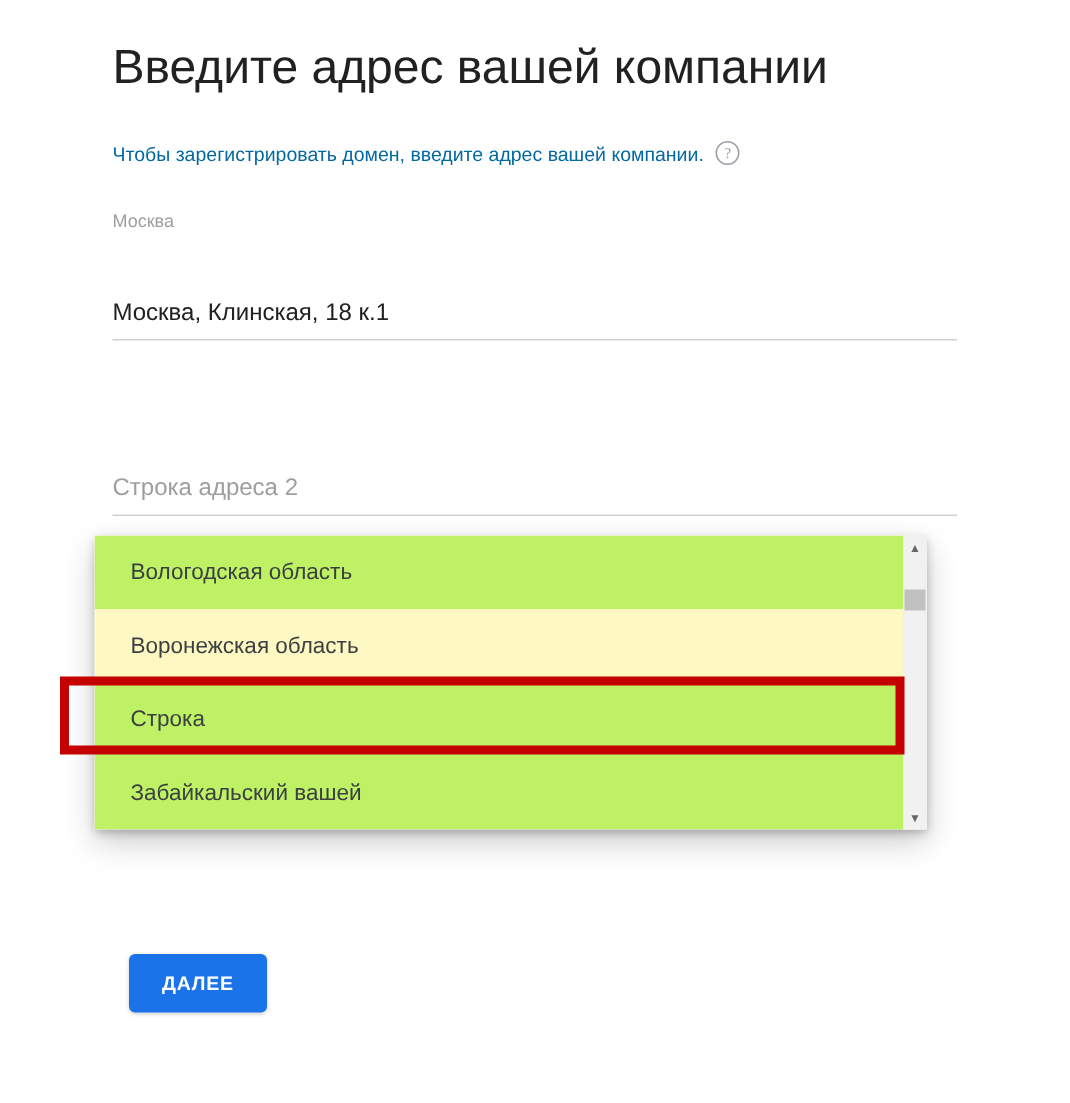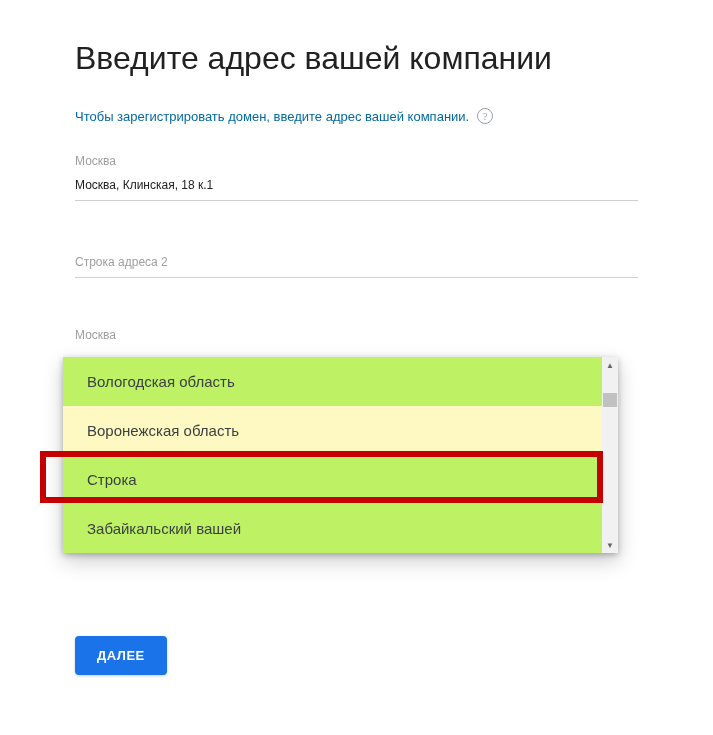--- a/index.html
+++ b/index.html
@@ -9,21 +9,21 @@
     }
     body {
       font-family: Arial, Helvetica, sans-serif;
       background: #fff;
       width: 713px;
       height: 735px;
       position: relative;
       overflow: hidden;
     }
     .container {
-      padding: 38px 75px 0 75px;
+      padding: 24px 75px 0 75px;
     }
     .page-title {
       font-size: 32px;
       font-weight: 400;
       color: #212121;
       line-height: 1.25;
       margin-bottom: 30px;
     }
     .instruction-row {
       display: flex;
@@ -55,25 +55,26 @@
     .field-label {
       font-size: 12px;
       color: #9e9e9e;
       display: block;
       margin-bottom: 6px;
     }
     .text-input {
       width: 100%;
       border: none;
       border-bottom: 1px solid #d0d0d0;
-      font-size: 12px;
+      font-size: 16px;
       color: #212121;
       padding: 4px 0 8px 0;
       outline: none;
       background: transparent;
+      margin-top: 36px;
     }
     .text-input::placeholder {
       color: #9e9e9e;
     }
     .field-label-cut {
       font-size: 12px;
       color: #9e9e9e;
       display: block;
       margin-bottom: 6px;
       position: relative;
@@ -135,21 +136,21 @@
       border: 6px solid #c40000;
       left: 40px;
       right: 110px;
       top: 451px;
       height: 52px;
       z-index: 20;
       pointer-events: none;
     }
     .next-button {
       position: absolute;
-      left: 75px;
+      left: 86px;
       top: 636px;
       background: #1a73e8;
       color: #fff;
       font-size: 13px;
       font-weight: 700;
       letter-spacing: 0.5px;
       padding: 12px 22px;
       border: none;
       border-radius: 4px;
       cursor: pointer;

